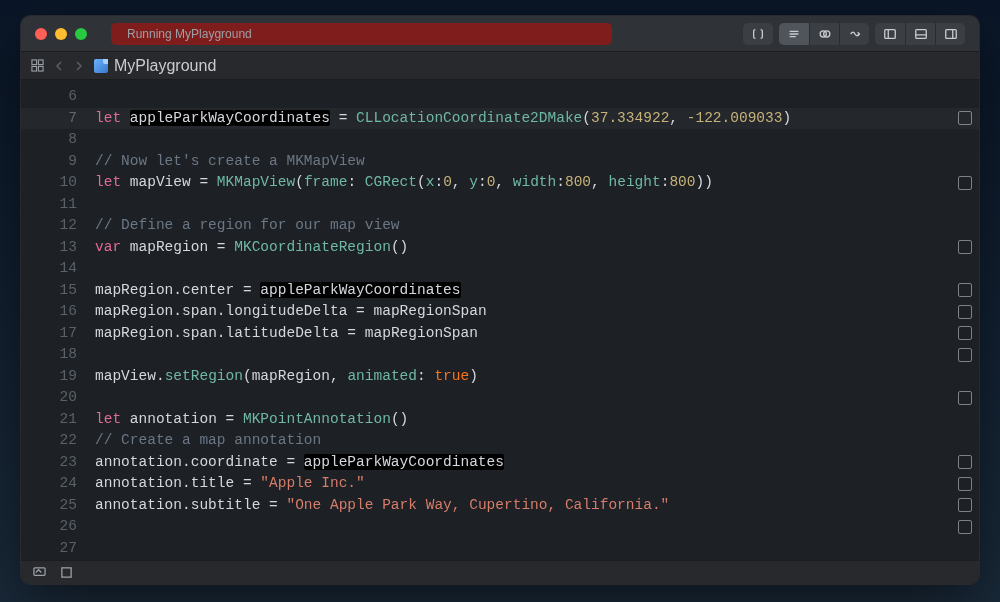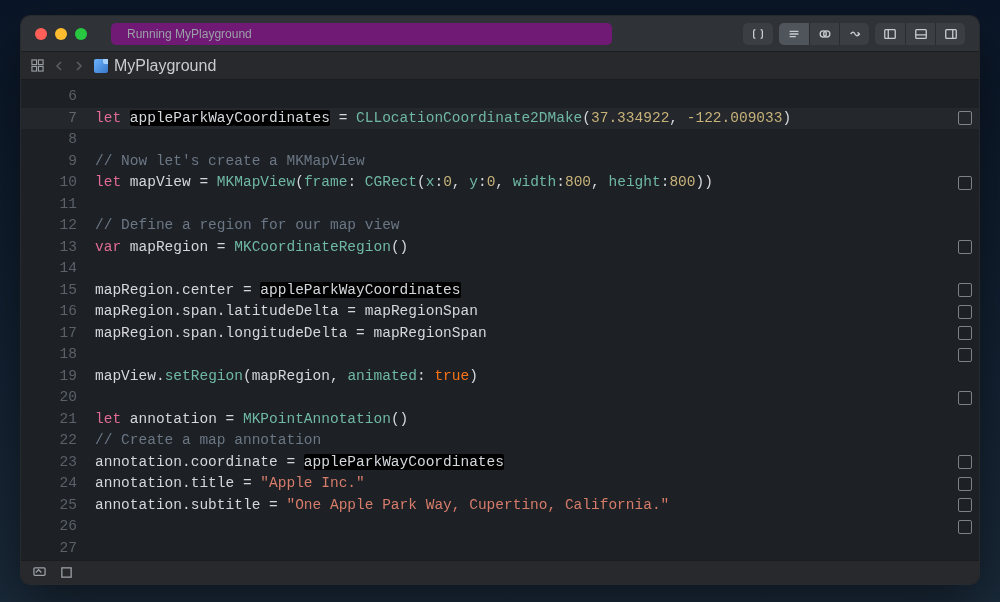--- a/index.html
+++ b/index.html
@@ -35,21 +35,21 @@
     .red { background: #ff5f57; }
     .yellow { background: #febc2e; }
     .green { background: #28c840; }
     .title-area {
       flex: 1;
       display: flex;
       align-items: center;
       padding-left: 4px;
     }
     .title-pill {
-      background: #701a75;
+      background: #7f1d1d;
       border-radius: 5px;
       padding: 4px 360px 4px 16px;
       font-size: 12px;
       color: #9aa0a6;
       display: flex;
       align-items: center;
     }
     .toolbar-right { display: flex; gap: 6px; align-items: center; }
     .tool-group {
       display: flex;
@@ -300,22 +300,22 @@
         <div class="code-line"></div>
         <div class="code-line"><span class="kw">let </span><span class="id hl-token">appleParkWay</span><span class="id hl-token">Coordinates</span><span class="punc"> = </span><span class="type">CLLocationCoordinate2DMake</span><span class="punc">(</span><span class="num">37.334922</span><span class="punc">, </span><span class="num">-122.009033</span><span class="punc">)</span></div>
         <div class="code-line"></div>
         <div class="code-line"><span class="cmt">// Now let's create a MKMapView</span></div>
         <div class="code-line"><span class="kw">let </span><span class="id">mapView</span><span class="punc"> = </span><span class="type">MKMapView</span><span class="punc">(</span><span class="arg">frame</span><span class="punc">: </span><span class="type">CGRect</span><span class="punc">(</span><span class="arg">x</span><span class="punc">:</span><span class="num">0</span><span class="punc">, </span><span class="arg">y</span><span class="punc">:</span><span class="num">0</span><span class="punc">, </span><span class="arg">width</span><span class="punc">:</span><span class="num">800</span><span class="punc">, </span><span class="arg">height</span><span class="punc">:</span><span class="num">800</span><span class="punc">))</span></div>
         <div class="code-line"></div>
         <div class="code-line"><span class="cmt">// Define a region for our map view</span></div>
         <div class="code-line"><span class="kw">var </span><span class="id">mapRegion</span><span class="punc"> = </span><span class="type">MKCoordinateRegion</span><span class="punc">()</span></div>
         <div class="code-line"></div>
         <div class="code-line"><span class="id">mapRegion</span><span class="punc">.</span><span class="prop">center</span><span class="punc"> = </span><span class="id hl-token">appleParkWayCoordinates</span></div>
+        <div class="code-line"><span class="id">mapRegion</span><span class="punc">.</span><span class="prop">span</span><span class="punc">.</span><span class="prop">longitudeDelta</span><span class="punc"> = </span><span class="id">mapRegionSpan</span></div>
         <div class="code-line"><span class="id">mapRegion</span><span class="punc">.</span><span class="prop">span</span><span class="punc">.</span><span class="prop">latitudeDelta</span><span class="punc"> = </span><span class="id">mapRegionSpan</span></div>
-        <div class="code-line"><span class="id">mapRegion</span><span class="punc">.</span><span class="prop">span</span><span class="punc">.</span><span class="prop">longitudeDelta</span><span class="punc"> = </span><span class="id">mapRegionSpan</span></div>
         <div class="code-line"></div>
         <div class="code-line"><span class="id">mapView</span><span class="punc">.</span><span class="fn">setRegion</span><span class="punc">(</span><span class="id">mapRegion</span><span class="punc">, </span><span class="arg">animated</span><span class="punc">: </span><span class="bool">true</span><span class="punc">)</span></div>
         <div class="code-line"></div>
         <div class="code-line"><span class="kw">let </span><span class="id">annotation</span><span class="punc"> = </span><span class="type">MKPointAnnotation</span><span class="punc">()</span></div>
         <div class="code-line"><span class="cmt">// Create a map annotation</span></div>
         <div class="code-line"><span class="id">annotation</span><span class="punc">.</span><span class="prop">coordinate</span><span class="punc"> = </span><span class="id hl-token">appleParkWayCoordinates</span></div>
         <div class="code-line"><span class="id">annotation</span><span class="punc">.</span><span class="prop">title</span><span class="punc"> = </span><span class="str">"Apple Inc."</span></div>
         <div class="code-line"><span class="id">annotation</span><span class="punc">.</span><span class="prop">subtitle</span><span class="punc"> = </span><span class="str">"One Apple Park Way, Cupertino, California."</span></div>
         <div class="code-line"></div>
       </div>

